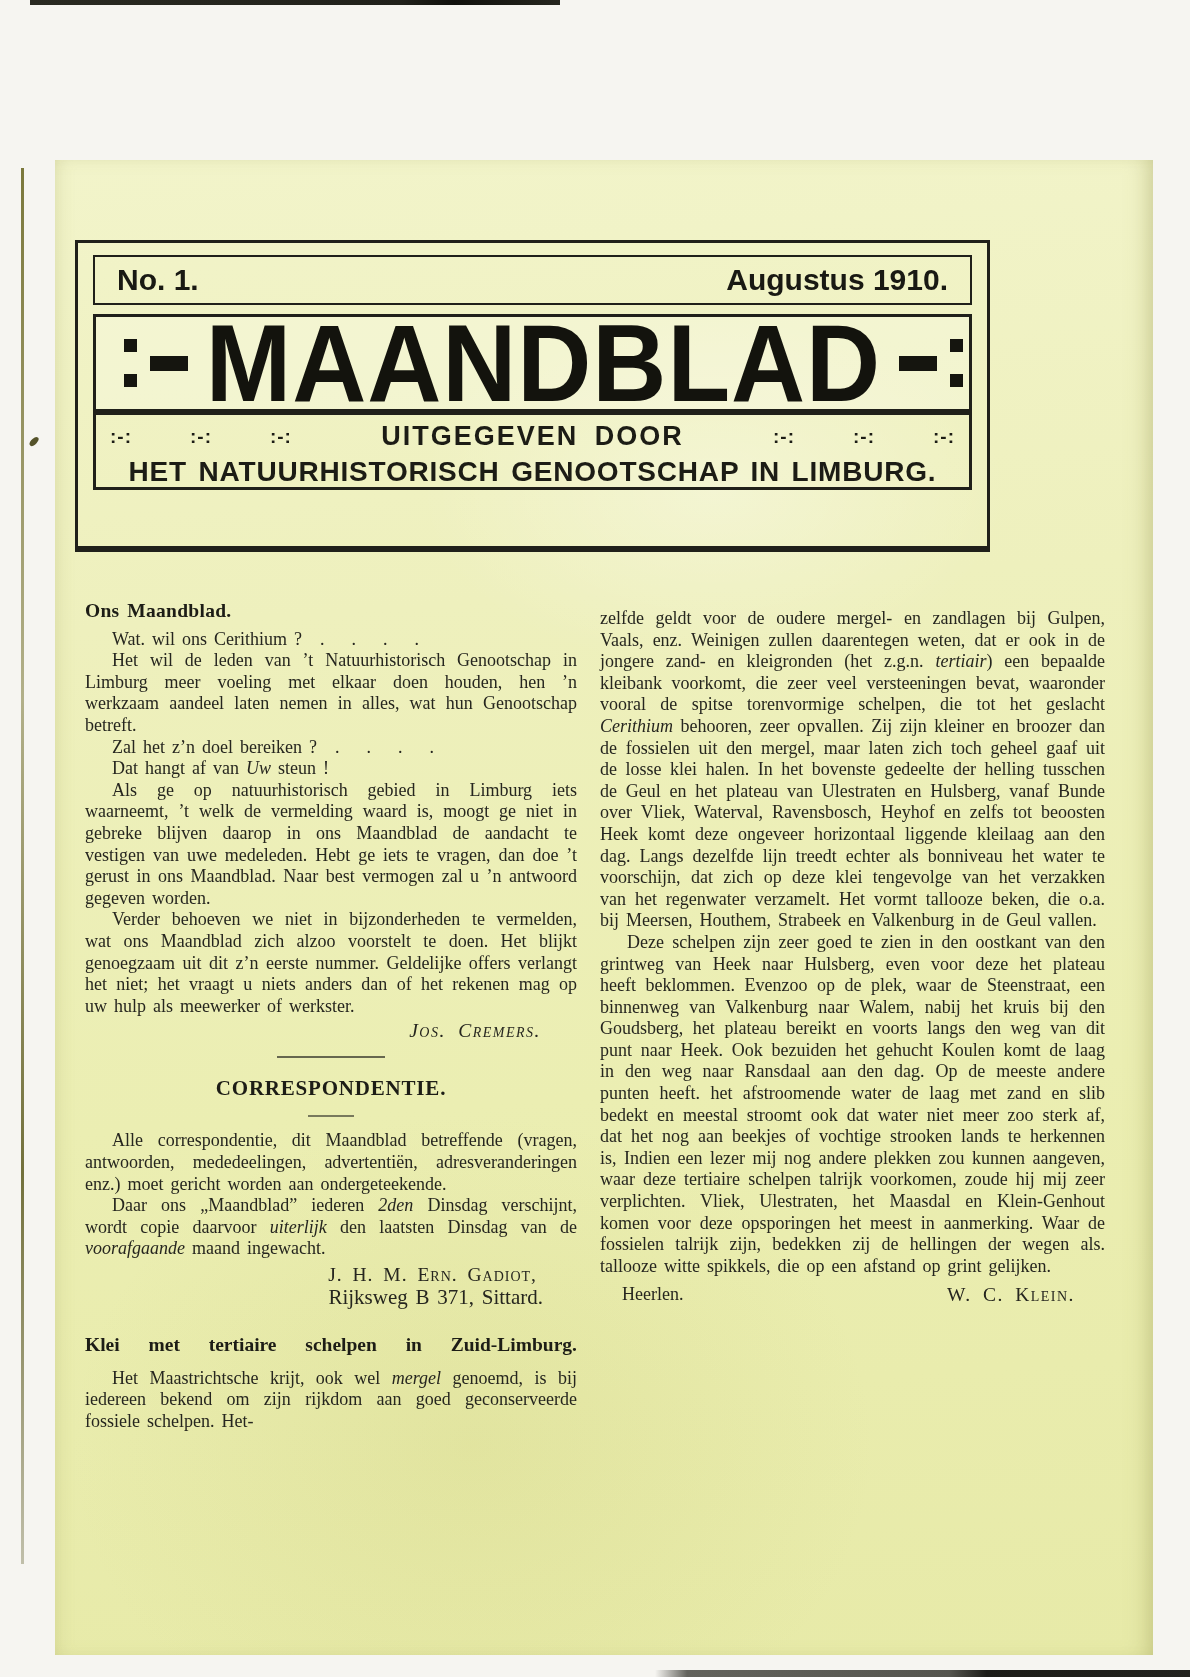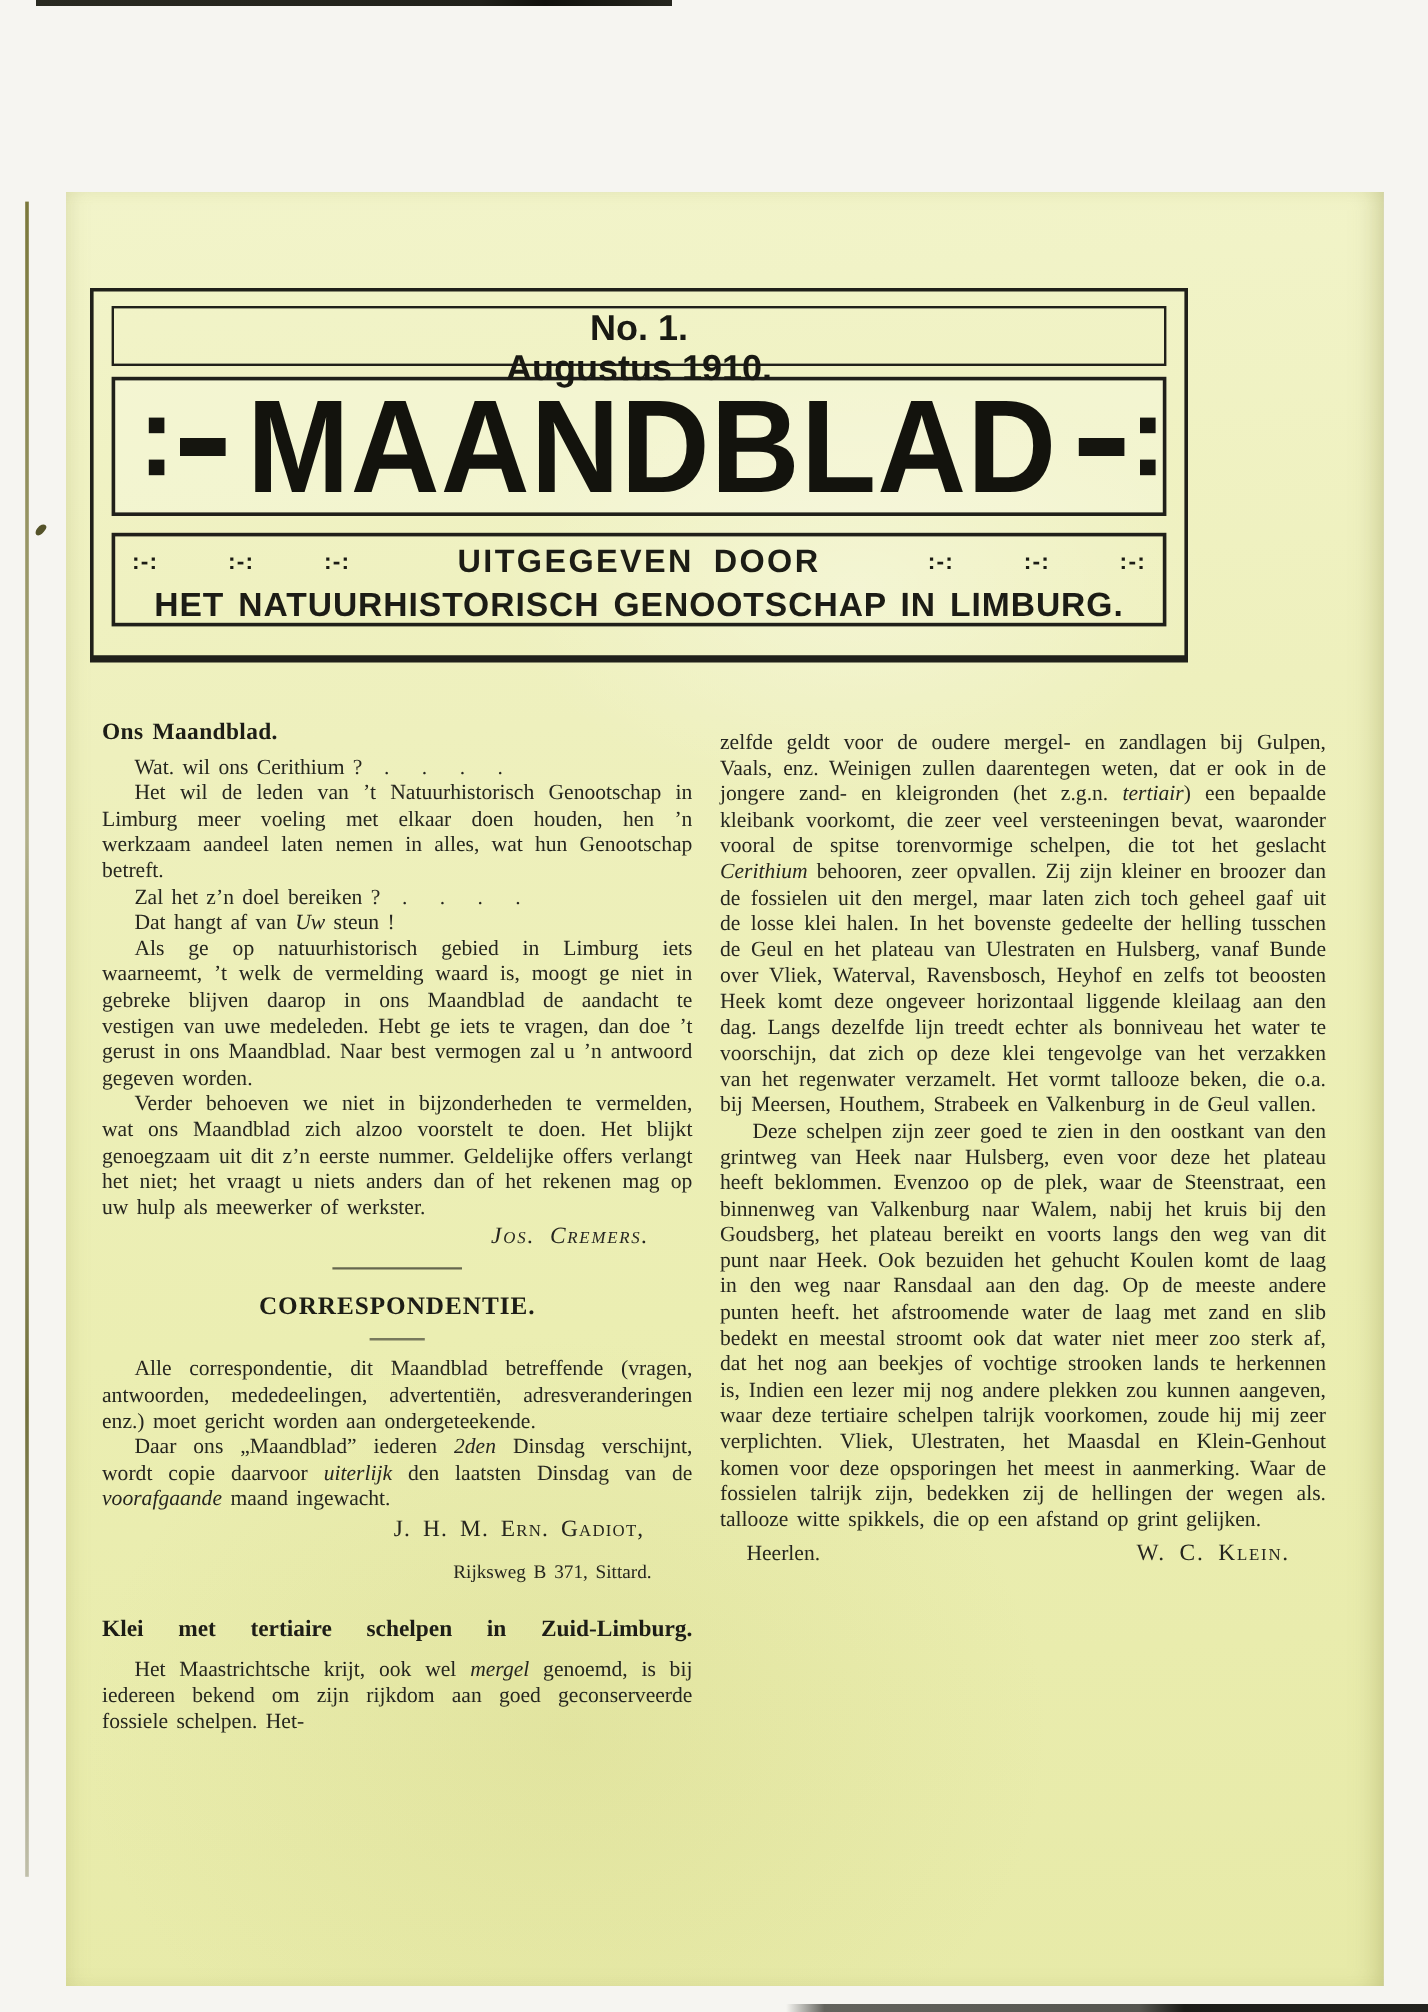--- a/index.html
+++ b/index.html
@@ -19,22 +19,22 @@
            radial-gradient(420px 260px at 60% 22%, rgba(255,255,255,.30), transparent 70%),
            radial-gradient(560px 460px at 38% 86%, rgba(188,188,92,.16), transparent 72%),
            linear-gradient(176deg,#f2f4ca 0%,#eef0bd 30%,#ebeeb2 62%,#e7eaa8 100%);
          box-shadow: inset -16px 0 24px -14px rgba(150,150,80,.5), inset 12px 0 20px -14px rgba(150,150,80,.35);}
   
   .header-frame{position:absolute;left:20px;top:80px;width:915px;height:312px;box-sizing:border-box;
                 border:3px solid #20201a;border-bottom-width:6px;padding:12px 15px 7px;}
   .box{box-sizing:border-box;border:3px solid #20201a;}
   .issue-box{height:50px;border-width:2px;margin-bottom:9px;display:flex;align-items:center;
              justify-content:space-between;padding:0 22px;
-             font-family:"Liberation Sans", sans-serif;font-weight:700;font-size:30px;color:#191913;flex-direction:column;}
-  .title-box{height:116px;margin-bottom:14px;display:flex;align-items:center;justify-content:space-between;
+             font-family:"Liberation Sans", sans-serif;font-weight:700;font-size:30px;color:#191913;}
+  .title-box{height:98px;margin-bottom:0;display:flex;align-items:center;justify-content:space-between;
              padding:0 28px;background:rgba(255,255,255,.22);}
   .mast-title{margin:0;font-family:"Liberation Sans", sans-serif;font-weight:700;font-size:108px;
               letter-spacing:1px;color:#13130d;transform:scaleX(.95) scaleY(1.02);transform-origin:center;
               line-height:1;white-space:nowrap;}
   .orn{display:flex;align-items:center;gap:13px;}
   .orn-colon{display:flex;flex-direction:column;justify-content:space-between;height:48px;}
   .orn-colon i{display:block;width:13px;height:13px;background:#15150f;}
   .orn-dash{width:38px;height:15px;background:#15150f;}
   .publisher-box{height:78px;padding:6px 0 0;}
   .pub-line1{position:relative;display:flex;justify-content:space-between;align-items:center;height:32px;
@@ -54,21 +54,21 @@
   .h-ons{font-size:19.5px;font-weight:700;margin:0 0 7px;letter-spacing:.3px;color:#1d1d16;}
   .h-corr{font-size:21px;font-weight:700;text-align:center;margin:20px 0 16px;letter-spacing:.8px;color:#1d1d16;}
   .h-klei{font-size:19.5px;font-weight:700;margin:26px 0 12px;text-align:justify;text-align-last:justify;
           word-spacing:5px;color:#1d1d16;}
   .rule-1{width:108px;border-top:2px solid rgba(58,58,46,.75);margin:14px auto 0;}
   .rule-2{width:46px;border-top:2.5px solid rgba(58,58,46,.65);margin:9px auto 0;}
   .sig-cremers{text-align:right;padding-right:36px;margin-top:3px;font-variant:small-caps;
                font-size:19.5px;letter-spacing:1.5px;word-spacing:6px;font-style:italic;}
   .sig-gadiot{text-align:right;margin-top:4px;}
   .sig-name{font-variant:small-caps;font-size:19.5px;letter-spacing:1px;word-spacing:4px;padding-right:40px;}
-  .sig-addr{font-size:16px;padding-right:34px;margin-top:14px;}
+  .sig-addr{font-size:21px;padding-right:34px;margin-top:1px;}
   .closing{display:flex;justify-content:space-between;margin-top:7px;padding:0 30px 0 22px;}
   .sig-klein{font-variant:small-caps;font-size:19.5px;letter-spacing:1.5px;word-spacing:5px;}
 </style>
 </head>
 <body>
 
 <div class="screen">
   <div class="top-edge"></div>
   <div class="fold-line"></div>
   <div class="ink-speck"></div>

